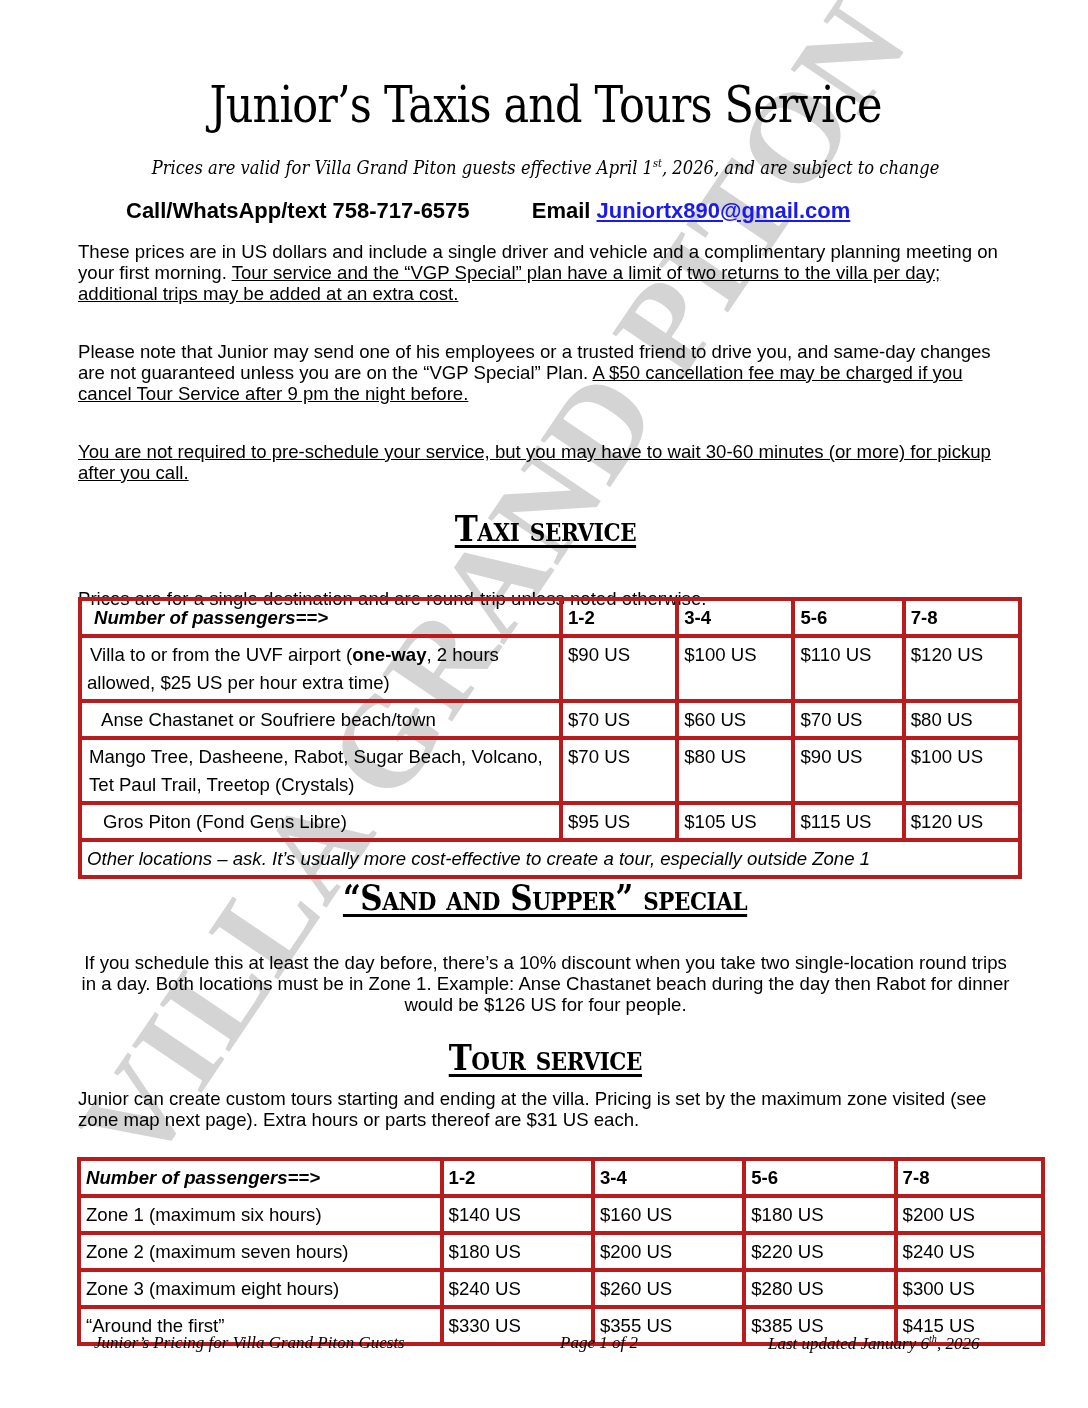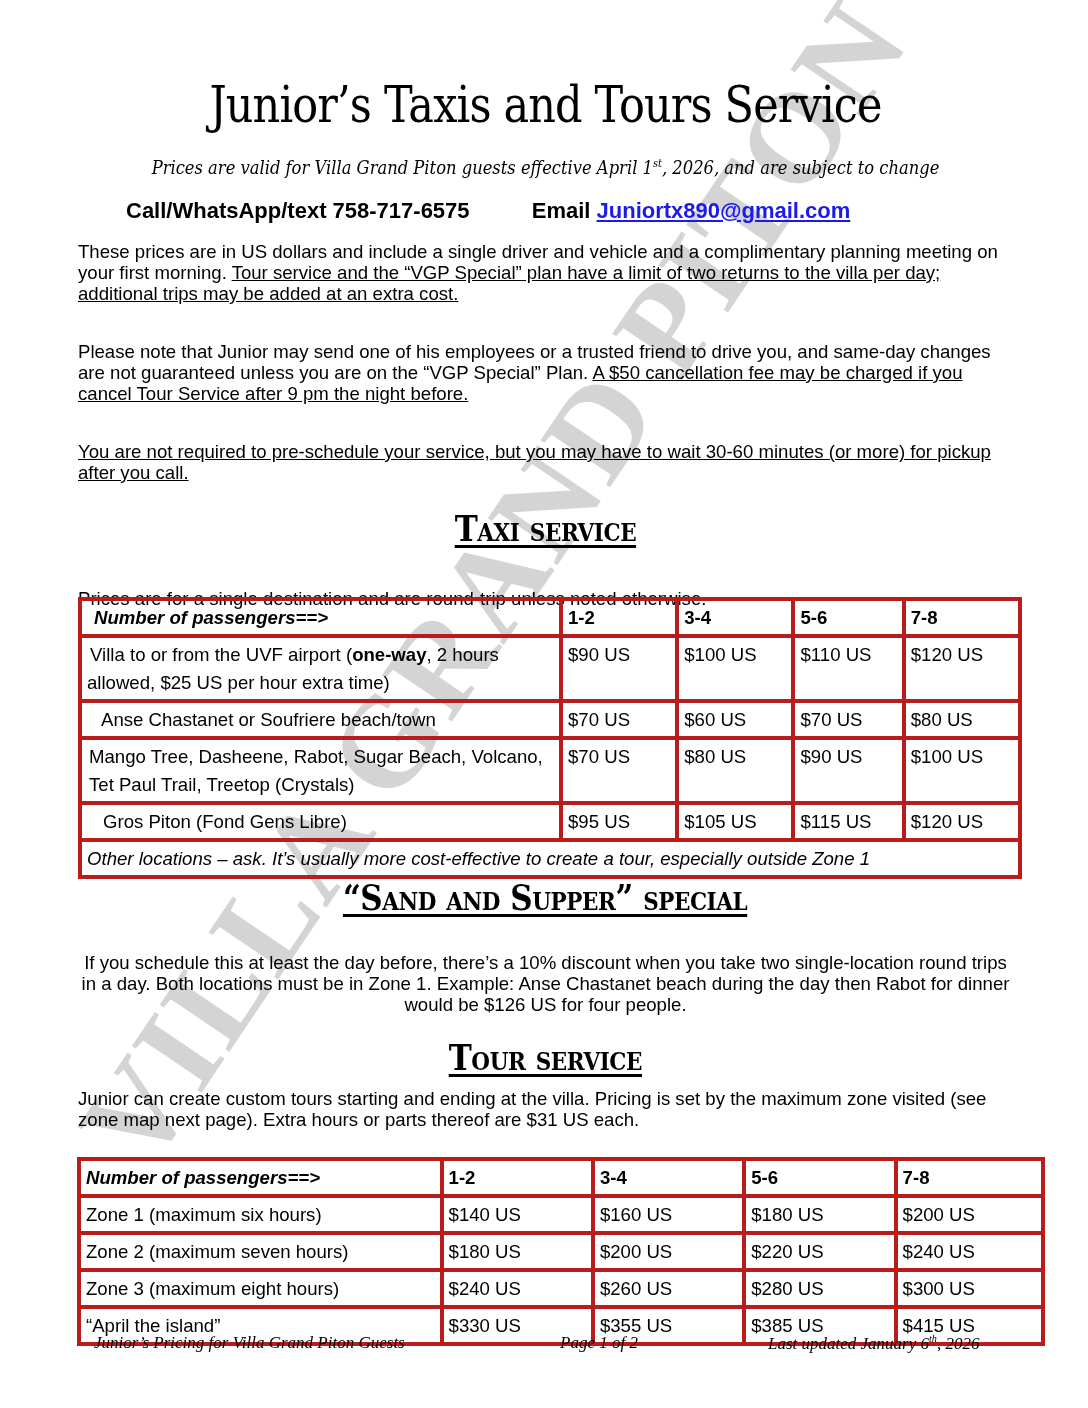--- a/index.html
+++ b/index.html
@@ -228,21 +228,21 @@
         <td>$240 US</td>
       </tr>
       <tr>
         <td>Zone 3 (maximum eight hours)</td>
         <td>$240 US</td>
         <td>$260 US</td>
         <td>$280 US</td>
         <td>$300 US</td>
       </tr>
       <tr>
-        <td>“April the island”</td>
+        <td>“Around the first”</td>
         <td>$330 US</td>
         <td>$355 US</td>
         <td>$385 US</td>
         <td>$415 US</td>
       </tr>
     </tbody>
       </table>
 
     <div class="footer">
       <span class="left">Junior’s Pricing for Villa Grand Piton Guests</span>

